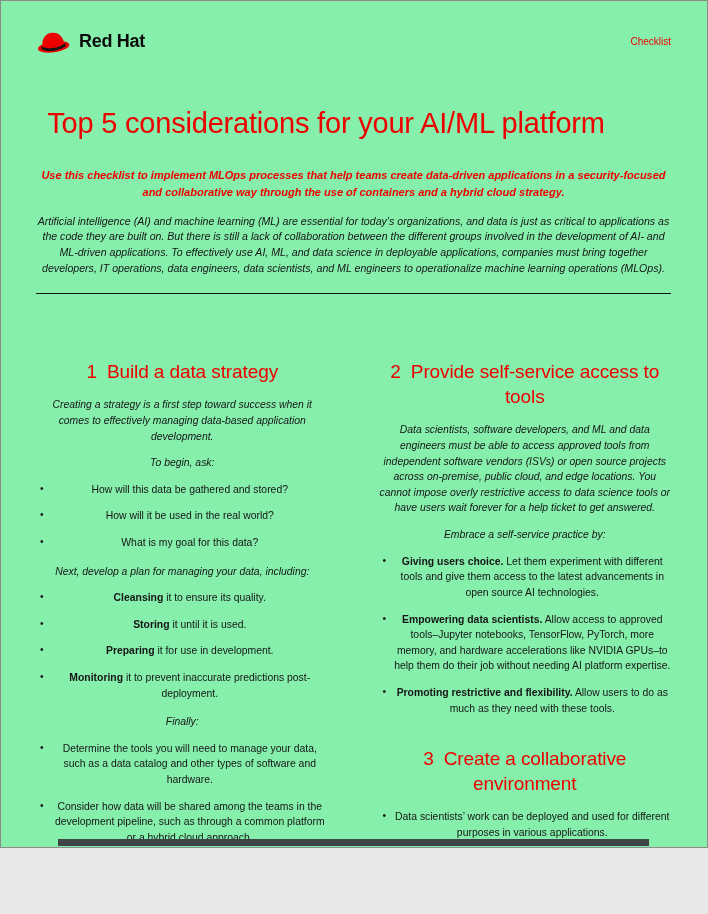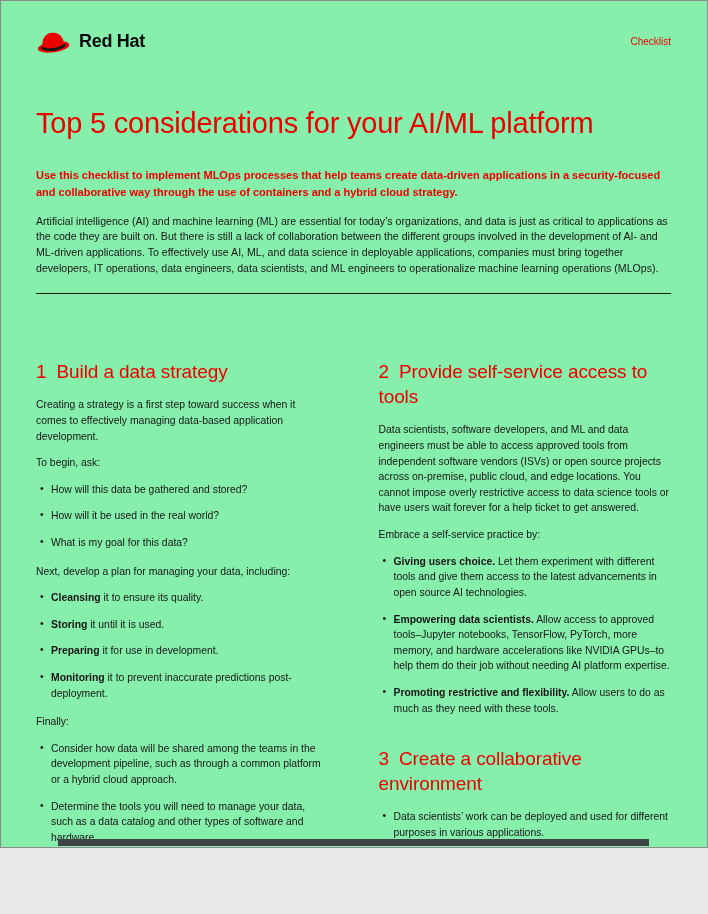--- a/index.html
+++ b/index.html
@@ -6,30 +6,30 @@
   .page {
     width:708px; height:848px; background:#86efac;
     border:1px solid #8c8c8c; box-sizing:border-box;
     position:relative; overflow:hidden;
     font-family:"Liberation Sans", sans-serif; color:#151515;
   }
   header { display:flex; justify-content:space-between; align-items:center; padding:28px 36px 0 35px; }
   .logo { display:flex; align-items:center; gap:9px; }
   .logo-text { font-size:18px; font-weight:bold; letter-spacing:-0.3px; color:#0b0b0b; }
   .doc-type { color:#ee0000; font-size:10px; }
-  main { padding:0 36px 0 35px; }
+  main { padding:0 36px 0 35px;text-align:center; }
   h1 { margin:50px 0 0; font-size:29px; line-height:1.35; font-weight:500; color:#ee0000; max-width:580px; letter-spacing:-0.2px; }
   .lede { margin:24px 0 0; color:#ee0000; font-weight:bold; font-size:11px; line-height:1.52; }
   .intro { margin:13px 0 0; font-size:10.6px; line-height:1.48; }
   .divider { border:none; border-top:1px solid #151515; margin:17px 0 0; }
   .columns { display:flex; gap:50px; margin-top:25px; }
   .col { flex:1; min-width:0;margin-top:40px; }
   h2 { color:#ee0000; font-size:19px; font-weight:500; line-height:1.32; margin:0 0 13px; letter-spacing:-0.1px; }
   .sec-num { margin-right:10px; }
-  p { font-size:10.4px; line-height:1.5; margin:0 0 11px; }
+  p { font-size:10.4px; line-height:1.5; margin:0 0 11px;font-style:italic; }
   ul { list-style:none; margin:0 0 13px; padding:0; }
   li { position:relative; padding-left:15px; font-size:10.4px; line-height:1.5; margin-bottom:11px; }
   li::before { content:"\2022"; position:absolute; left:4px; top:-1px; color:#151515; }
   .sec-gap { margin-top:30px; }
   .footer-bar { position:absolute; left:57px; bottom:1px; width:591px; height:7px; background:#3f4449; }
 </style>
 </head>
 <body>
 
 <div class="page">
@@ -71,22 +71,22 @@
           </ul>
           <p>Next, develop a plan for managing your data, including:</p>
           <ul>
             <li><b>Cleansing</b><span> it to ensure its quality.</span></li>
             <li><b>Storing</b><span> it until it is used.</span></li>
             <li><b>Preparing</b><span> it for use in development.</span></li>
             <li><b>Monitoring</b><span> it to prevent inaccurate predictions post-deployment.</span></li>
           </ul>
           <p>Finally:</p>
           <ul>
+            <li>Determine the tools you will need to manage your data, such as a data catalog and other types of software and hardware.</li>
             <li>Consider how data will be shared among the teams in the development pipeline, such as through a common platform or a hybrid cloud approach.</li>
-            <li>Determine the tools you will need to manage your data, such as a data catalog and other types of software and hardware.</li>
           </ul>
         </section>
       </div>
 
       <div class="col">
         <section>
           <h2><span class="sec-num">2</span><span>Provide self-service access to tools</span></h2>
           <p>Data scientists, software developers, and ML and data engineers must be able to access approved tools from independent software vendors (ISVs) or open source projects across on-premise, public cloud, and edge locations. You cannot impose overly restrictive access to data science tools or have users wait forever for a help ticket to get answered.</p>
           <p>Embrace a self-service practice by:</p>
           <ul>

